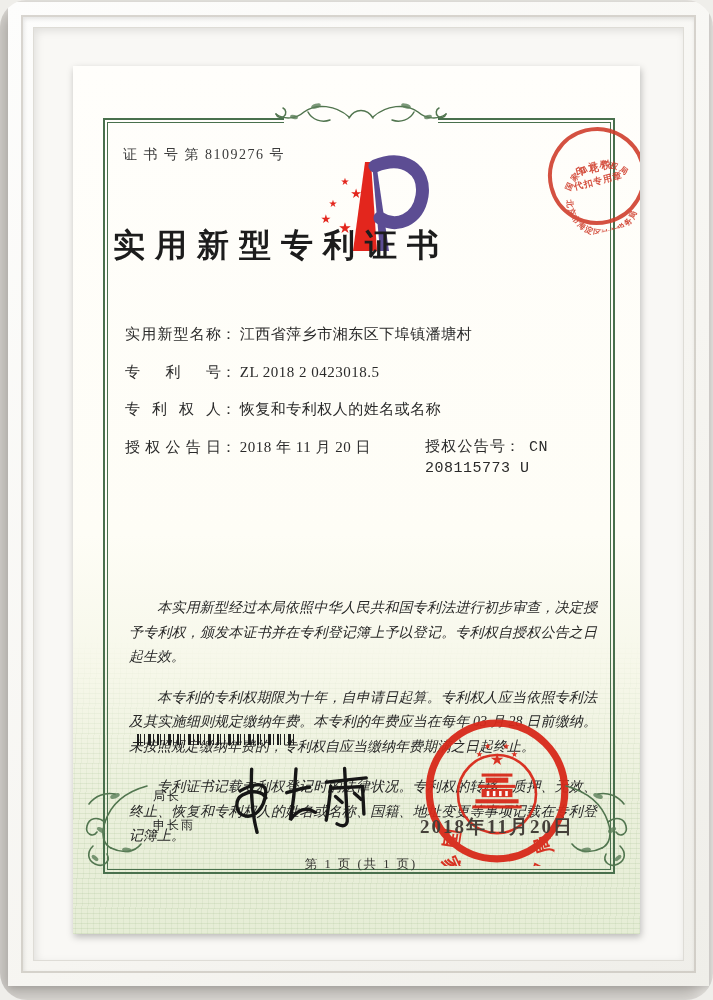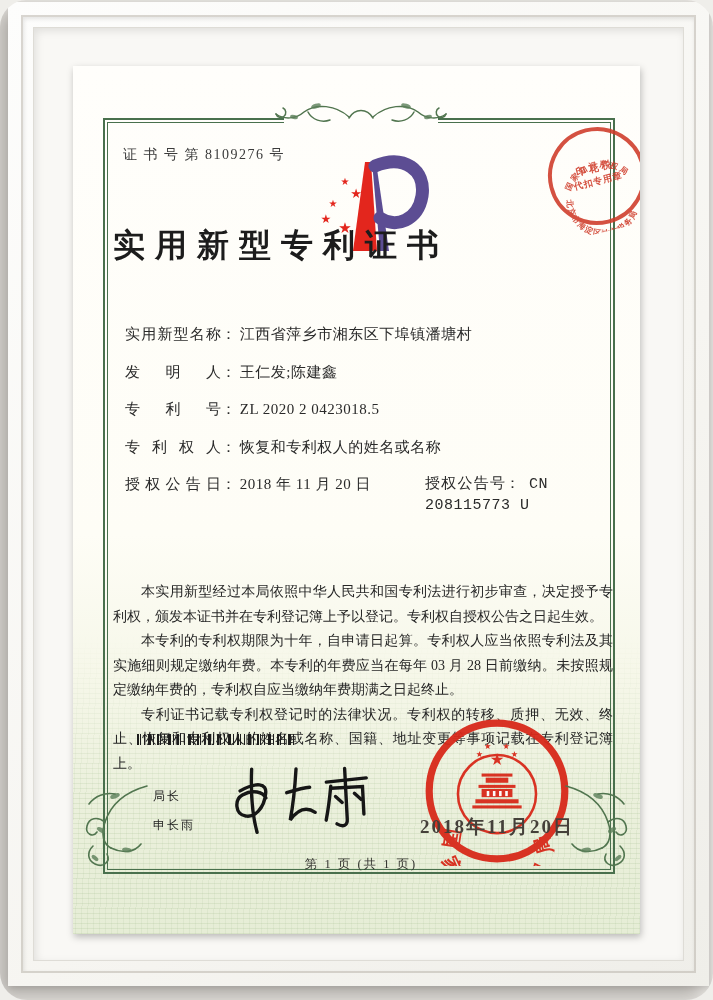--- a/index.html
+++ b/index.html
@@ -33,21 +33,21 @@
   .title{position:absolute;left:30px;top:160px;width:556px;text-align:left;font-size:32px;
     font-weight:bold;color:#1c1c1c;letter-spacing:10px;text-indent:10px;line-height:38px;}
   .fields{position:absolute;left:52px;top:258px;width:500px;font-size:15px;color:#2a2a2a;}
   .field-row{position:relative;height:37.6px;line-height:21px;}
   .flabel{display:inline-block;width:96px;text-align:justify;text-align-last:justify;vertical-align:top;}
   .fvalue{letter-spacing:.5px;}
   .right-col{position:absolute;left:300px;top:0;font-family:Liberation Mono, monospace;}
   .right-col .flabel{width:80px;}
   .paras{position:absolute;left:40px;top:514px;width:500px;font-size:14px;line-height:24.5px;
     color:#262626;text-align:justify;}
-  .paras p{margin:0;text-indent:2em;}
+  .paras p{margin:16px;text-indent:2em;font-style:italic;}
   .barcode{position:absolute;left:64px;top:668px;width:160px;height:11px;
     background-image:repeating-linear-gradient(90deg,#1d1d1d 0 2px,transparent 2px 3px,#1d1d1d 3px 4px,
       transparent 4px 7px,#1d1d1d 7px 8px,transparent 8px 11px,#1d1d1d 11px 14px,transparent 14px 16px,
       #1d1d1d 16px 17px,transparent 17px 20px);}
   .director{position:absolute;left:80px;top:716px;font-size:12px;color:#222;letter-spacing:2px;line-height:29px;}
   .signature{position:absolute;left:148px;top:694px;width:170px;height:76px;}
   .seal{position:absolute;left:349px;top:650px;width:150px;height:150px;opacity:.95;}
   .seal-date{position:absolute;left:324px;top:748px;width:200px;text-align:center;font-size:19px;
     font-weight:bold;color:#45403a;letter-spacing:2px;z-index:4;}
   .tax-stamp{position:absolute;left:468px;top:54px;width:112px;height:112px;transform:rotate(-14deg);opacity:.88;}
@@ -149,26 +149,22 @@
     </svg>
 
     <div class="title">实用新型专利证书</div>
 
     <div class="fields">
       <div class="field-row">
         <span class="flabel">实用新型名称</span><span>：</span>
         <span class="fvalue">江西省萍乡市湘东区下埠镇潘塘村</span>
       </div>
       <div class="field-row">
-        <span class="flabel">发明人</span><span>：</span>
-        <span class="fvalue">王仁发;陈建鑫</span>
-      </div>
-      <div class="field-row">
         <span class="flabel">专利号</span><span>：</span>
-        <span class="fvalue">ZL 2020 2 0423018.5</span>
+        <span class="fvalue">ZL 2018 2 0423018.5</span>
       </div>
       <div class="field-row">
         <span class="flabel">专利权人</span><span>：</span>
         <span class="fvalue">恢复和专利权人的姓名或名称</span>
       </div>
       <div class="field-row">
         <span class="flabel">授权公告日</span><span>：</span>
         <span class="fvalue">2018 年 11 月 20 日</span>
         <span class="right-col">
           <span class="flabel">授权公告号</span><span>：</span>

